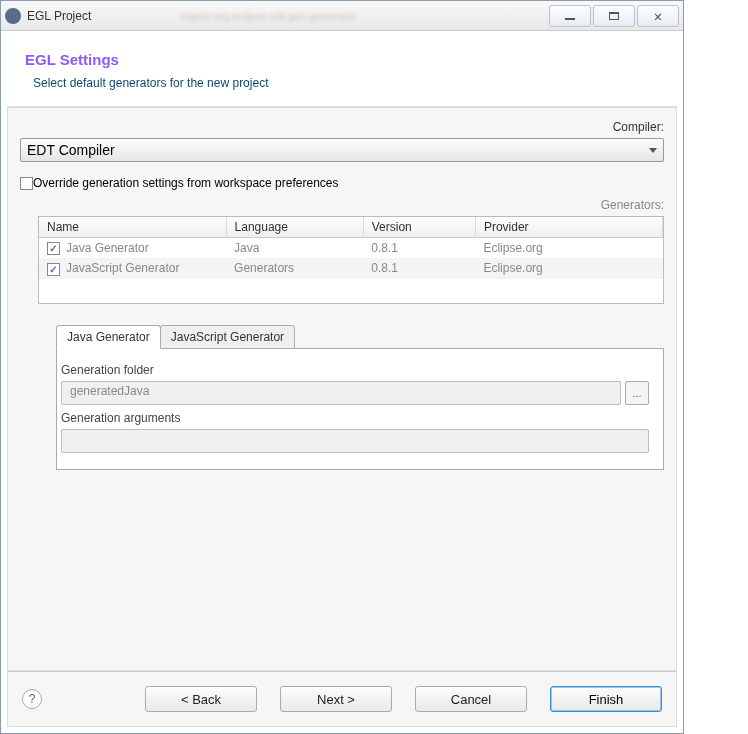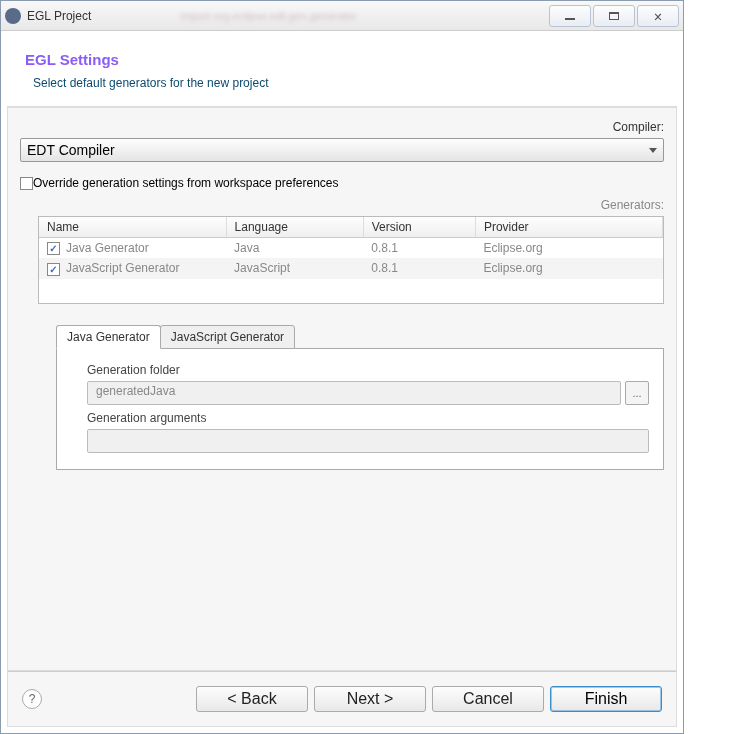--- a/index.html
+++ b/index.html
@@ -232,21 +232,21 @@
     }
     .tab.active {
       background: #fff;
       border-bottom: 1px solid #fff;
       z-index: 1;
       position: relative;
     }
     .tab-panel {
       border: 1px solid #aaa;
       background: #fff;
-      padding: 8px 14px 16px 30px;
+      padding: 8px 14px 16px 4px;
     }
     .panel-field-label {
       font-size: 12px;
       color: #444;
       margin-bottom: 4px;
       margin-top: 6px;
     }
     .input-row {
       display: flex;
       gap: 4px;
@@ -300,23 +300,23 @@
       flex: 1;
     }
     .wiz-btn {
       width: 112px;
       height: 26px;
       border: 1px solid #aaa;
       background: linear-gradient(#fdfdfd, #e8e8e8);
       display: flex;
       align-items: center;
       justify-content: center;
-      font-size: 16px;
+      font-size: 13px;
       color: #222;
-      margin-left: 6px;
+      margin-left: 23px;
       border-radius: 3px;
     }
     .wiz-btn.primary {
       border: 1px solid #3a8dc9;
       box-shadow: 0 0 0 1px rgba(70,150,220,0.5) inset;
       color: #000;
     }
   </style>
 </head>
 <body>
@@ -372,21 +372,21 @@
           </thead>
           <tbody>
             <tr>
               <td><span class="cell-checkbox checked"></span><span>Java Generator</span></td>
               <td>Java</td>
               <td>0.8.1</td>
               <td>Eclipse.org</td>
             </tr>
             <tr>
               <td><span class="cell-checkbox checked"></span><span>JavaScript Generator</span></td>
-              <td>JavaScript</td>
+              <td>Generators</td>
               <td>0.8.1</td>
               <td>Eclipse.org</td>
             </tr>
           </tbody>
         </table>
       </div>
 
       <div class="tabs-section">
         <div class="tab-strip">
           <div class="tab active">Java Generator</div>

